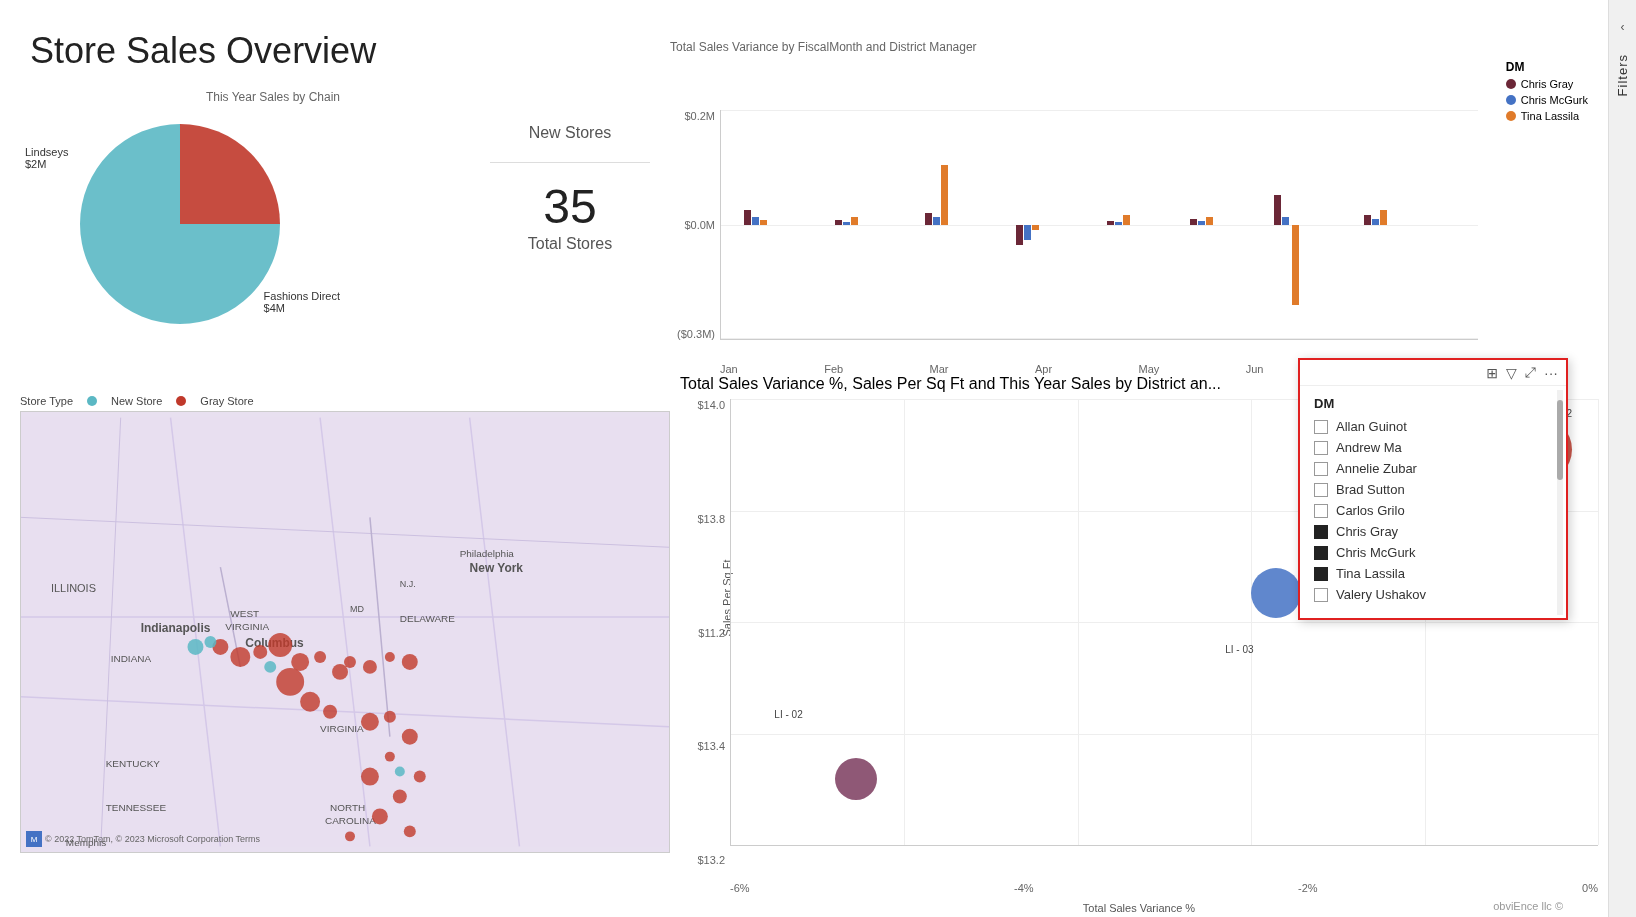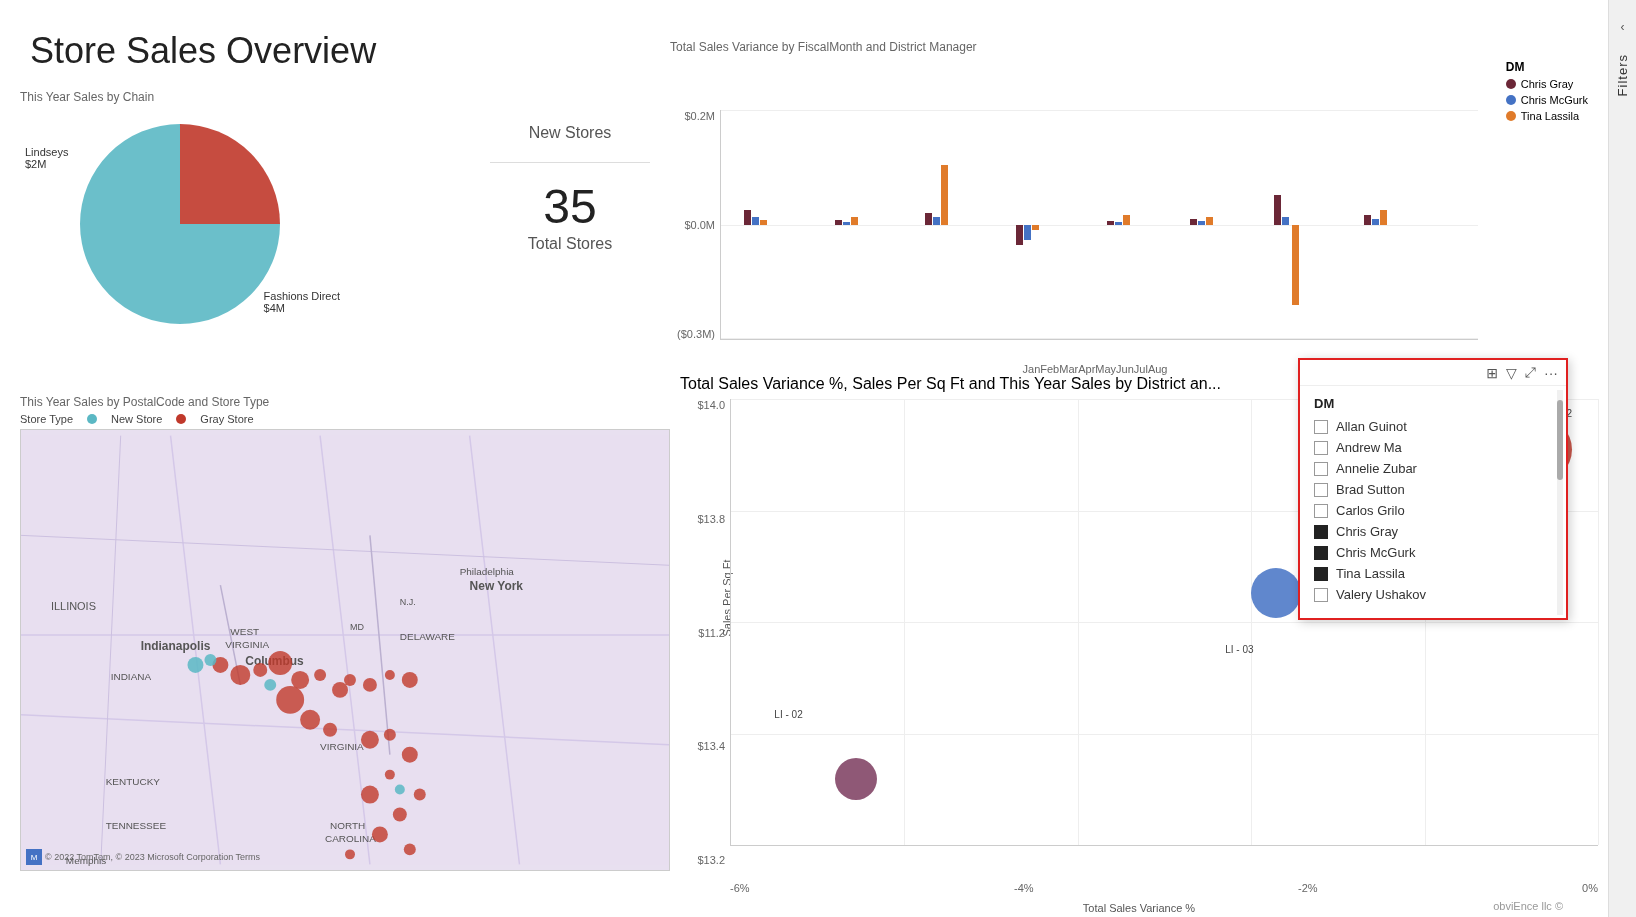--- a/index.html
+++ b/index.html
@@ -64,21 +64,21 @@
     .pie-chart-section {
       position: absolute;
       top: 90px;
       left: 20px;
       width: 320px;
       height: 290px;
     }
     .section-title {
       font-size: 12px;
       color: #666;
-      text-align: left;
+      text-align: right;
       margin-bottom: 4px;
     }
 
     
     .kpi-section {
       position: absolute;
       top: 120px;
       left: 490px;
       width: 160px;
       text-align: center;
@@ -152,21 +152,21 @@
       padding-right: 5px;
       font-size: 11px;
       color: #666;
     }
     .bar-chart-x-labels {
       position: absolute;
       bottom: 5px;
       left: 50px;
       right: 128px;
       display: flex;
-      justify-content: center;
+      justify-content: space-between;
       font-size: 11px;
       color: #666;
     }
 
     
     .map-section {
       position: absolute;
       top: 395px;
       left: 20px;
       width: 650px;
@@ -451,21 +451,20 @@
       <span>Mar</span>
       <span>Apr</span>
       <span>May</span>
       <span>Jun</span>
       <span>Jul</span>
       <span>Aug</span>
     </div>
   </div>
 
   <div class="map-section">
-    <div class="map-section-title">This Year Sales by PostalCode and Store Type</div>
     <div class="store-type-legend">
       <span>Store Type</span>
       <span class="store-type-dot" style="background:#5bb8c4;"></span>
       <span>New Store</span>
       <span class="store-type-dot" style="background:#c0392b;"></span>
       <span>Gray Store</span>
     </div>
     <div class="map-container">
 
       <svg width="100%" height="100%" viewBox="0 0 650 430" style="position:absolute;top:0;left:0;">

